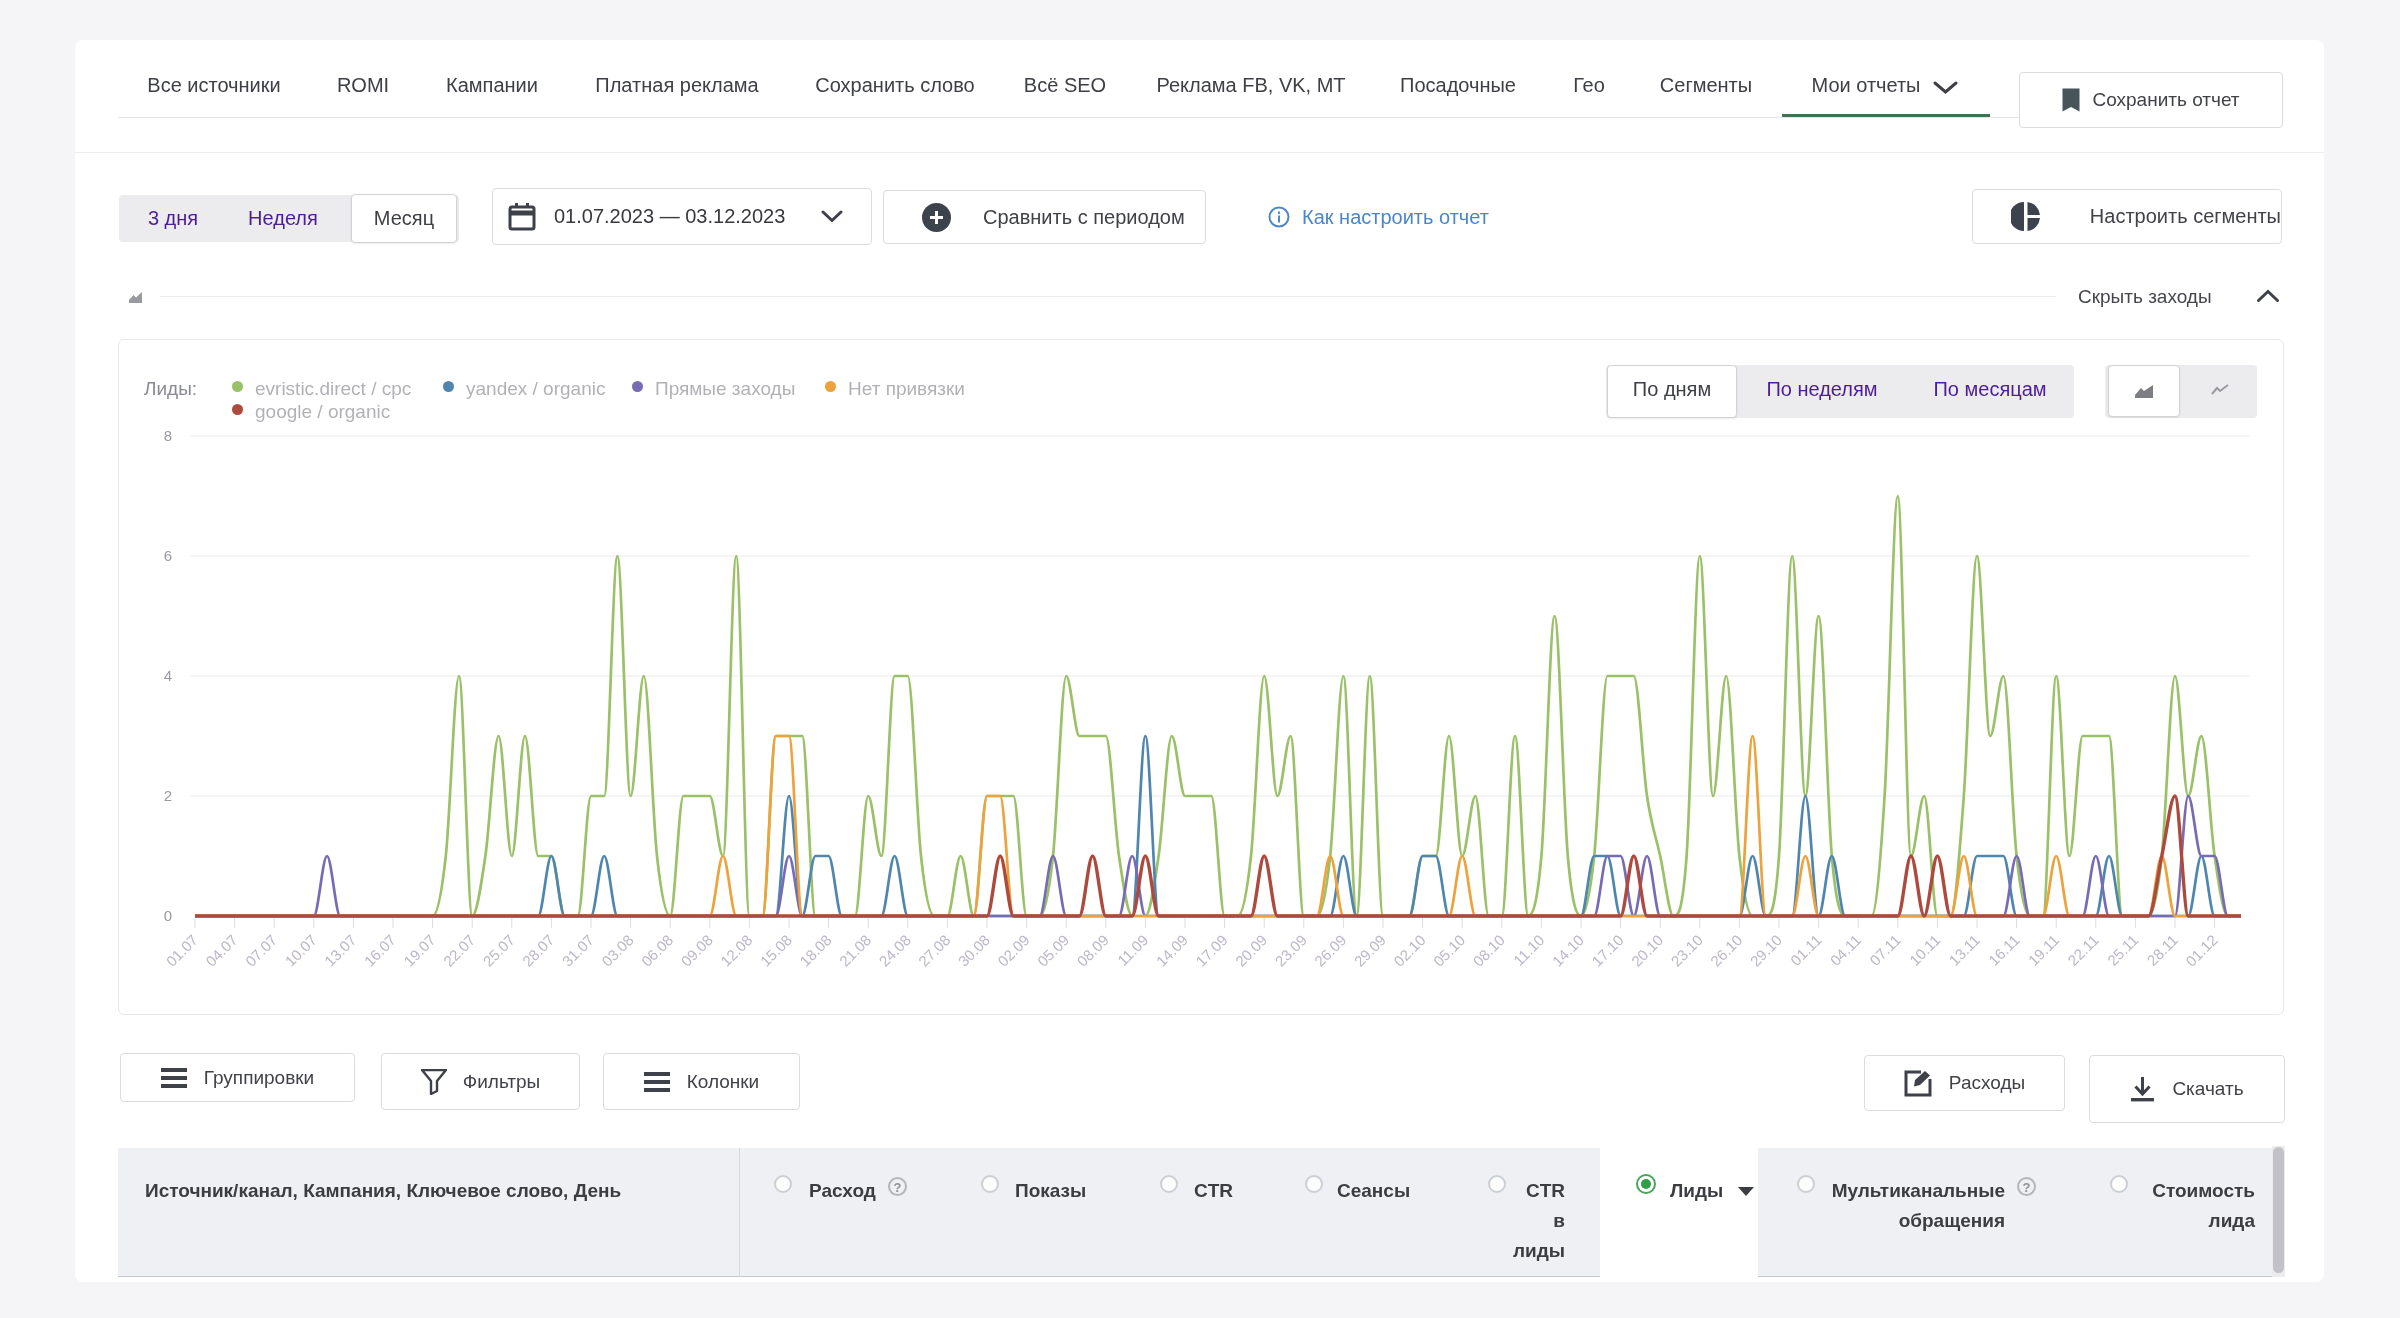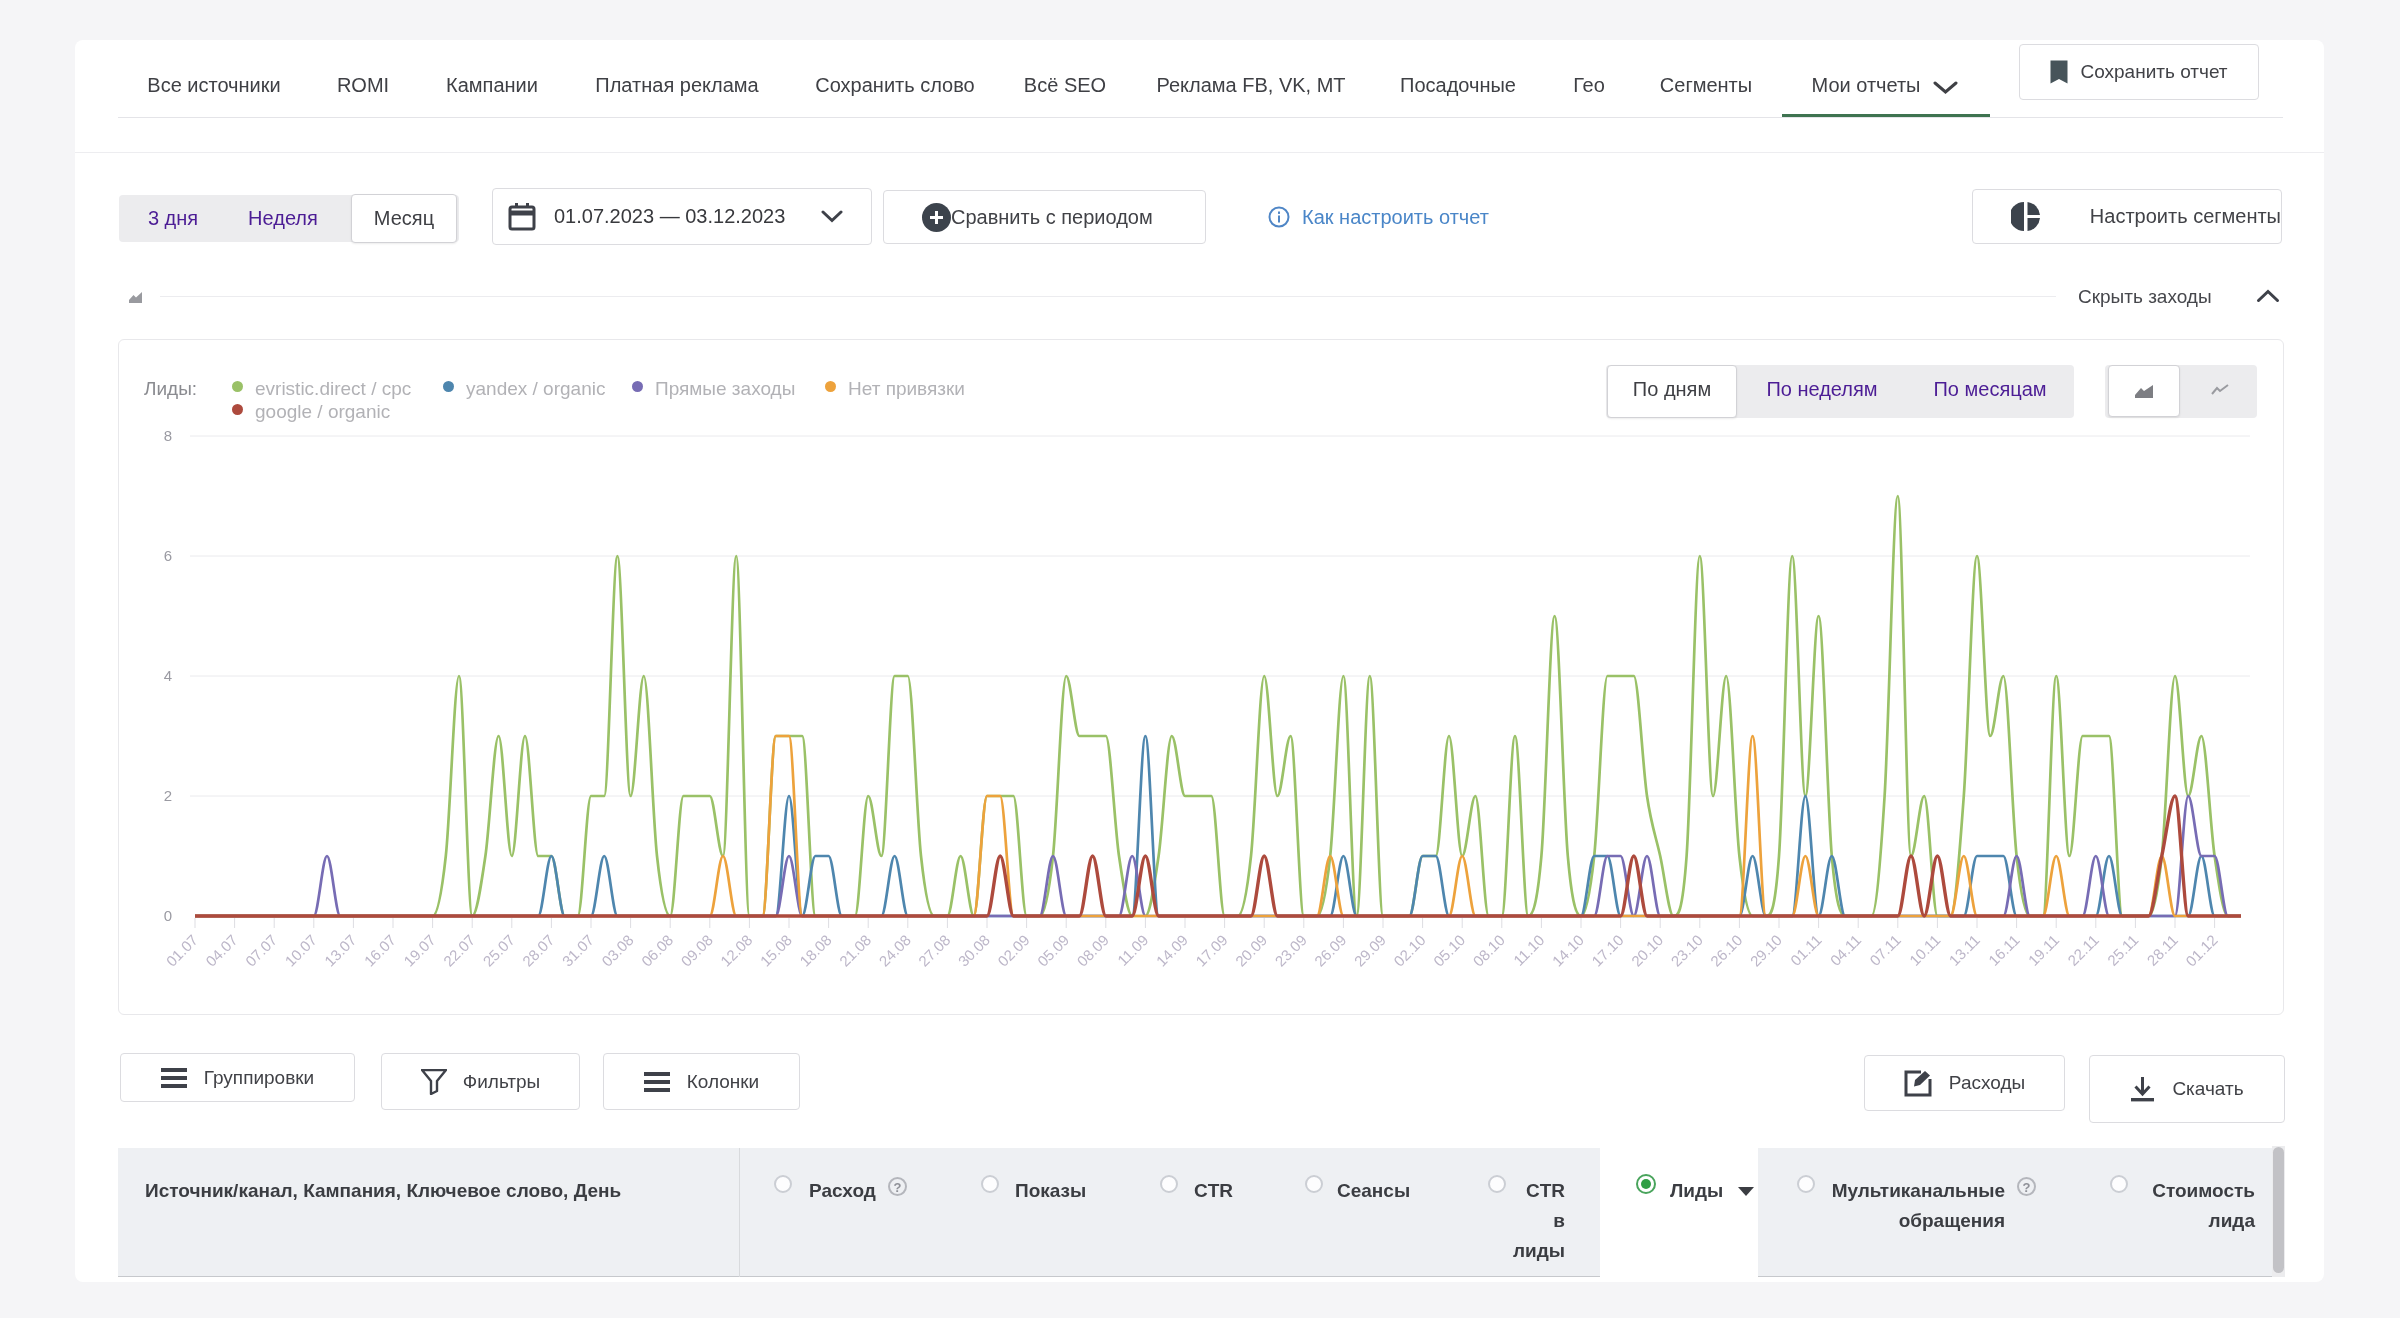--- a/index.html
+++ b/index.html
@@ -27,21 +27,21 @@
 <div class="nav" style="left:1251px">Реклама FB, VK, MT</div>
 <div class="nav" style="left:1458px">Посадочные</div>
 <div class="nav" style="left:1589px">Гео</div>
 <div class="nav" style="left:1706px">Сегменты</div>
 <div class="nav" style="left:1866px">Мои отчеты</div>
 <svg class="abs" style="left:1933px;top:80px" width="25" height="15" viewBox="0 0 25 15">
     <path d="M2 3 L12.5 12 L23 3" fill="none" stroke="#3f4045" stroke-width="3" stroke-linecap="round"></path>
   </svg>
 <div class="abs" style="left:118px;top:117px;width:2165px;height:1px;background:#e4e4e8"></div>
 <div class="abs" style="left:1782px;top:114px;width:208px;height:3px;background:#3e7350"></div>
-<div class="btn" style="left:2019px;top:44px;width:240px;height:56px;font-size:19px">
+<div class="btn" style="left:2019px;top:72px;width:264px;height:56px;font-size:19px">
 <svg width="18" height="24" viewBox="0 0 18 24" style="margin-right:12px">
       <path d="M0.5 0.5 h17 v23 l-8.5 -4.5 -8.5 4.5 z" fill="#47545a"></path>
     </svg>Сохранить отчет</div>
 <div class="abs" style="left:75px;top:152px;width:2249px;height:1px;background:#ededf0"></div>
 
 <div class="seg" style="left:119px;top:195px;width:340px;height:47px"></div>
 <div class="seglbl" style="left:173px;top:207px">3 дня</div>
 <div class="seglbl" style="left:283px;top:207px">Неделя</div>
 <div class="pill" style="left:351px;top:194px;width:106px;height:49px"></div>
 <div class="seglbl" style="left:404px;top:207px;color:#3e3f44">Месяц</div>
@@ -57,21 +57,21 @@
 <svg width="22" height="13" viewBox="0 0 22 13" style="margin-left:36px">
       <path d="M2 2 L11 10.5 L20 2" fill="none" stroke="#3e4149" stroke-width="3" stroke-linecap="round"></path>
     </svg>
   </div>
 
 <div class="btn" style="left:883px;top:190px;width:323px;height:54px;justify-content:flex-start">
 <svg width="29" height="29" viewBox="0 0 29 29" style="margin-left:38px">
       <circle cx="14.5" cy="14.5" r="14.5" fill="#3c434c"></circle>
       <path d="M14.5 8 v13 M8 14.5 h13" stroke="#fff" stroke-width="3"></path>
     </svg>
-<span style="margin-left:0">Сравнить с периодом</span>
+<span style="margin-left:32px">Сравнить с периодом</span>
   </div>
 
 <svg class="abs" style="left:1268px;top:206px" width="22" height="22" viewBox="0 0 22 22">
     <circle cx="11" cy="11" r="9.5" fill="none" stroke="#4f86c6" stroke-width="2"></circle>
     <rect x="10" y="9.5" width="2" height="7" fill="#4f86c6"></rect>
     <rect x="10" y="5.5" width="2" height="2.4" fill="#4f86c6"></rect>
   </svg>
 <div class="abs" style="left:1302px;top:206px;font-size:20px;color:#4a86c8">Как настроить отчет</div>
 
 <div class="btn" style="left:1972px;top:189px;width:310px;height:55px;justify-content:space-between">

